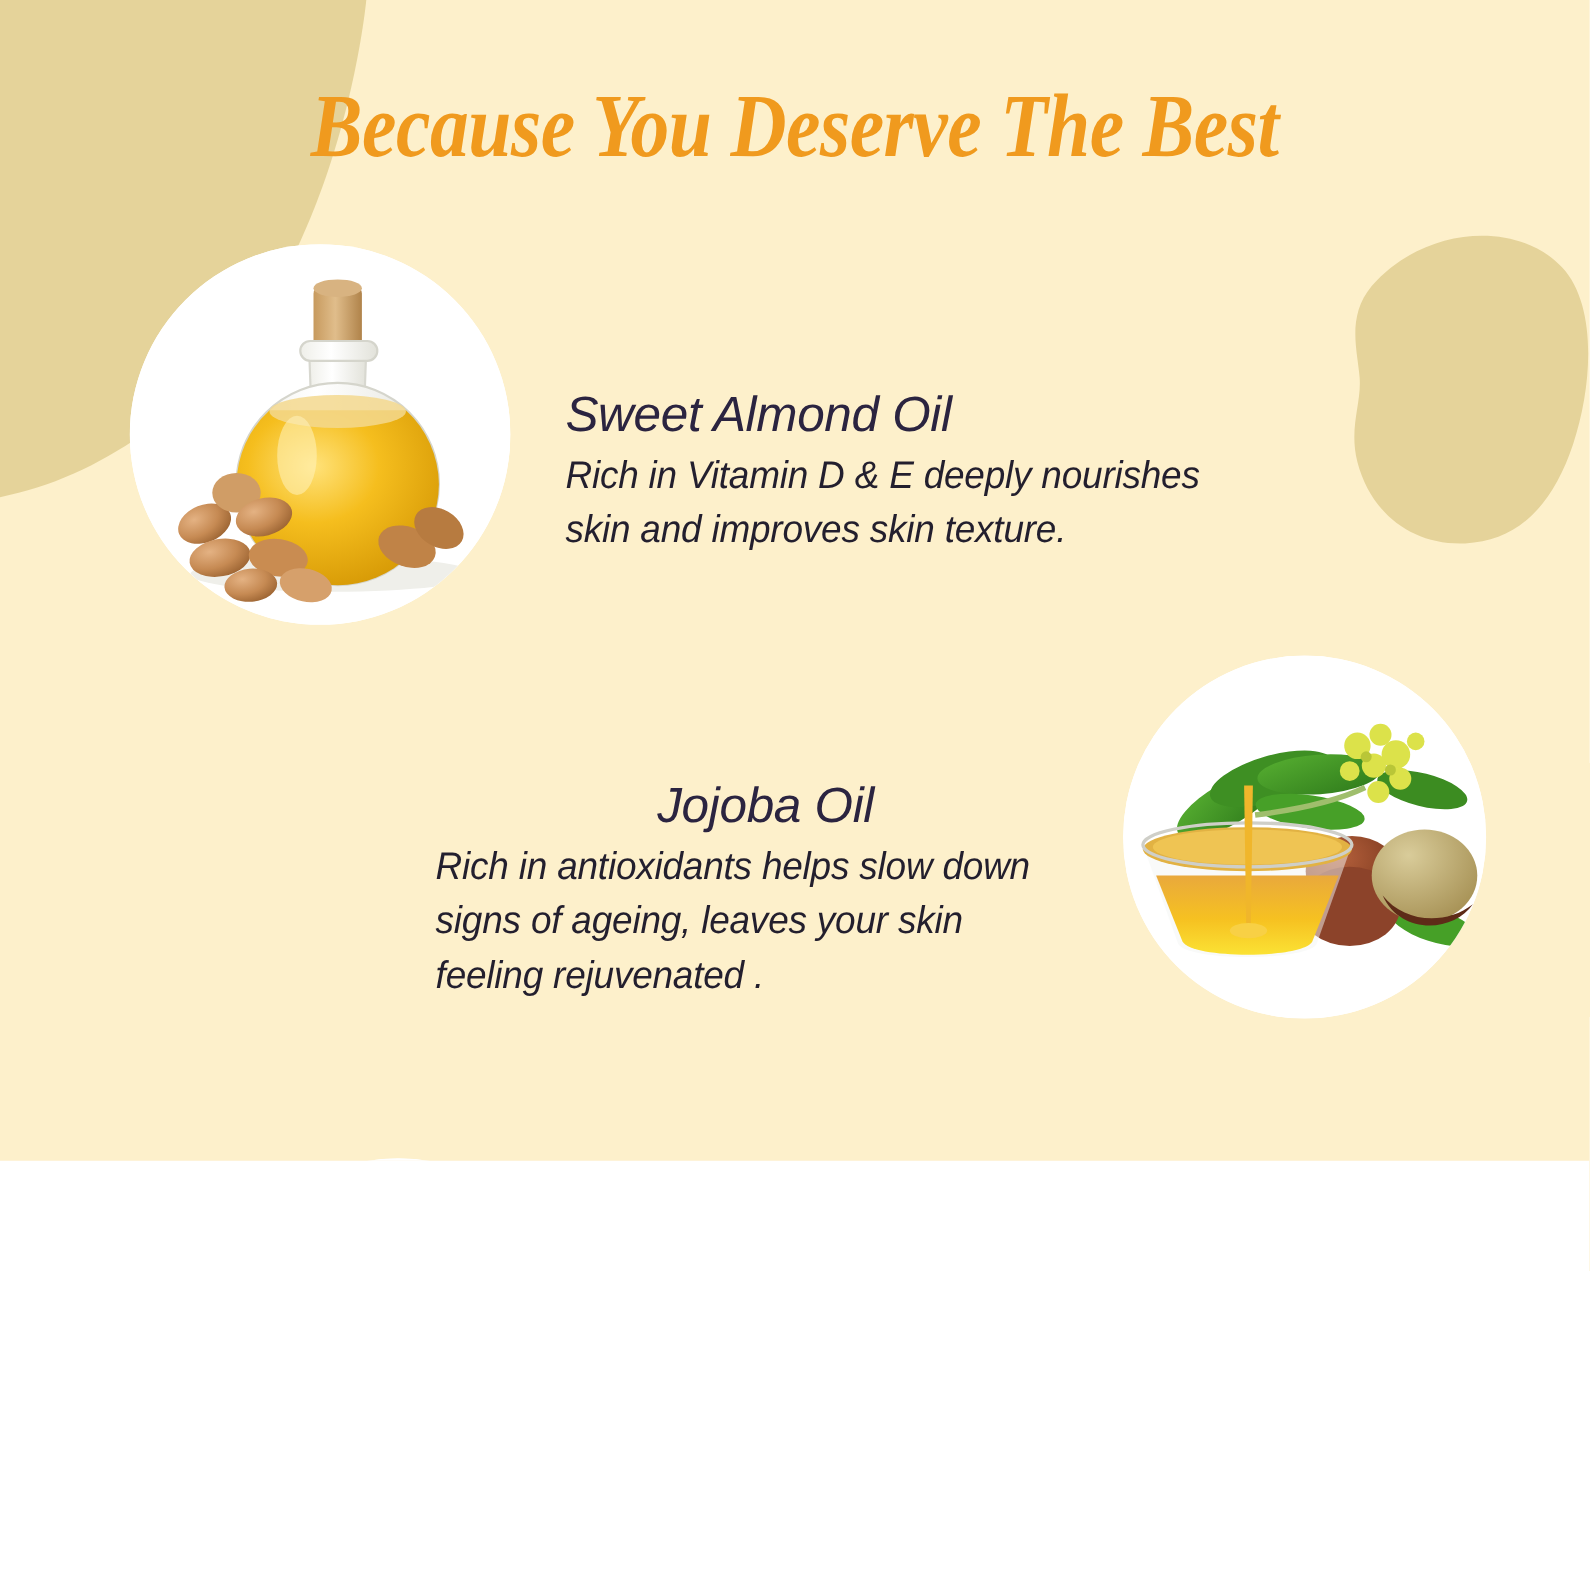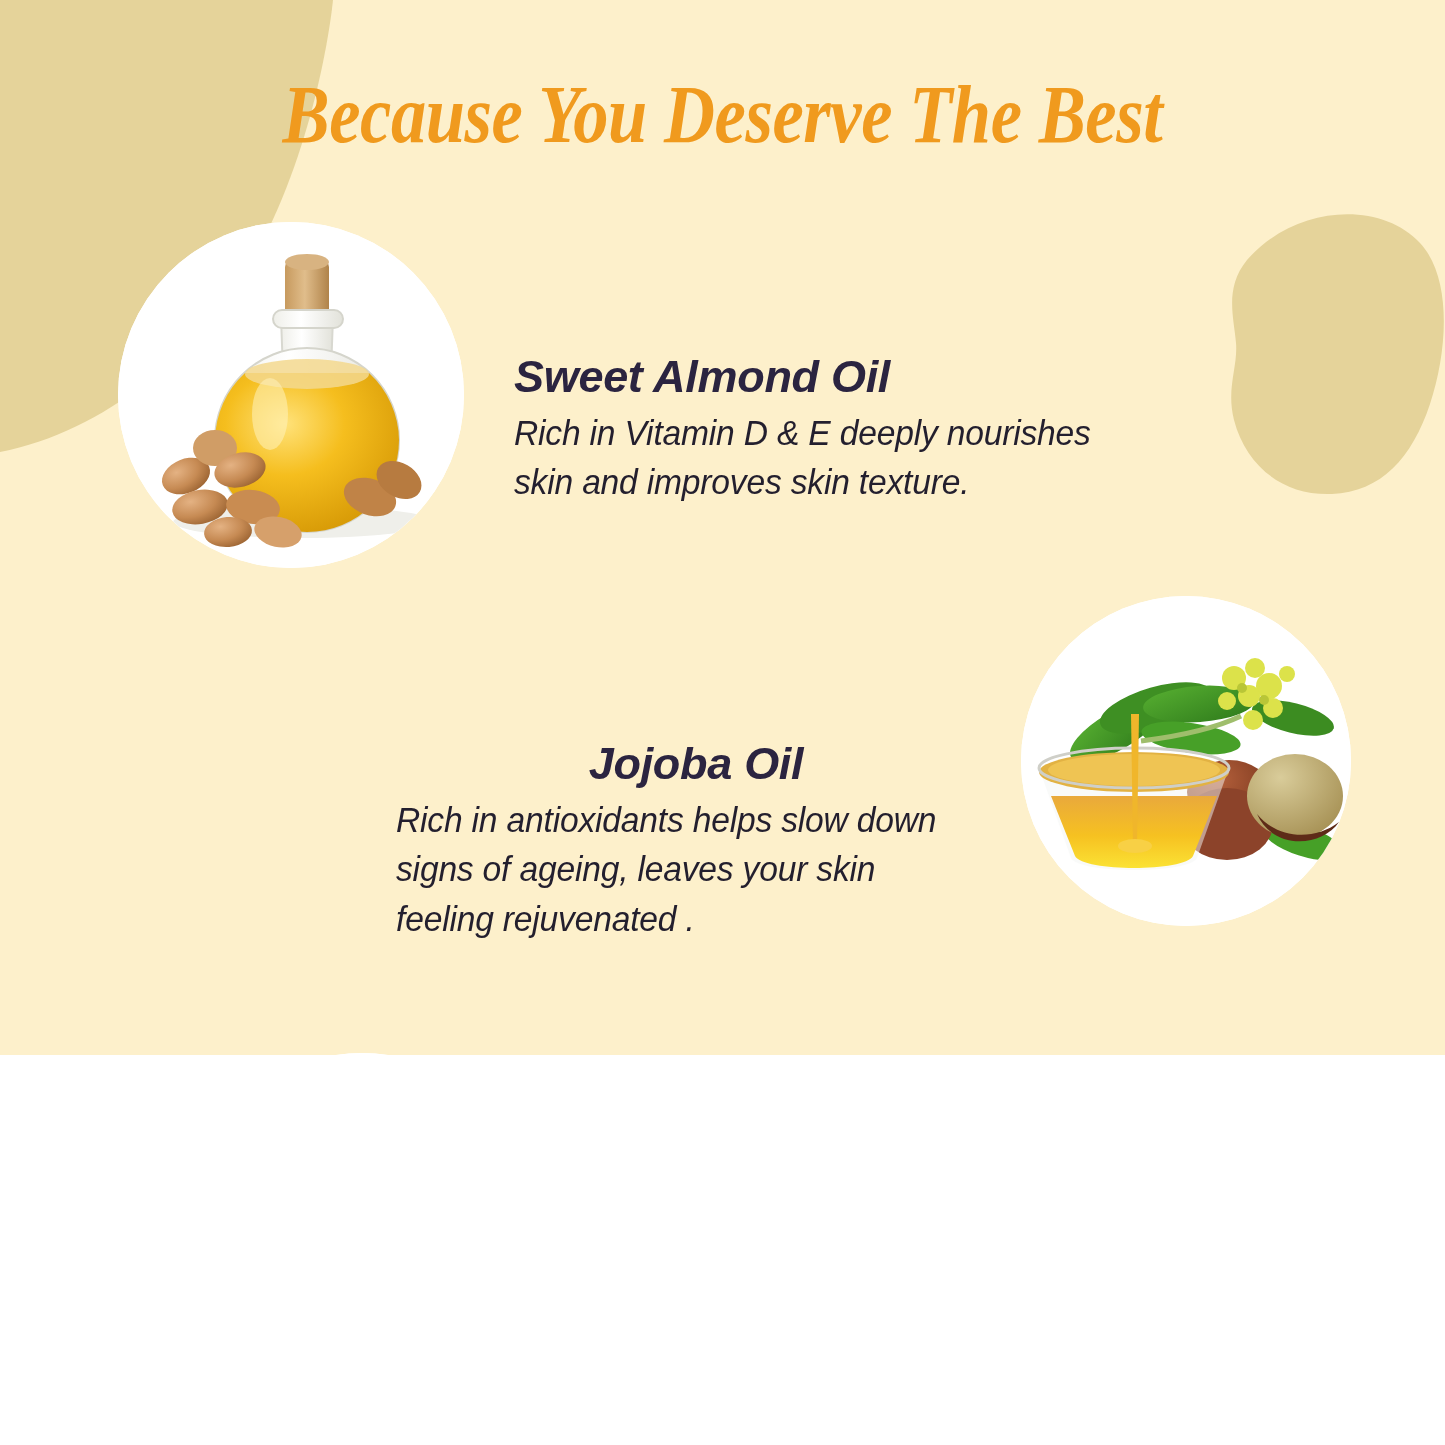--- a/index.html
+++ b/index.html
@@ -55,42 +55,42 @@
   #photo-almond  { left: 118px; top: 222px;  width: 346px; height: 346px; }
   #photo-jojoba  { left: 1021px; top: 596px; width: 330px; height: 330px; }
   #photo-vanilla { left: 191px; top: 1053px; width: 342px; height: 342px; }
 
   
   .block { position: absolute; }
   .block h2 {
     margin: 0 0 6px 0;
     color: #2B2440;
     font-family: "Liberation Sans", sans-serif;
-    font-weight: 700;
+    font-weight: 400;
     font-style: italic;
     font-size: 45px;
     line-height: 1.1;
     letter-spacing: -0.3px;
   }
   .block p {
     margin: 0;
     color: #231F2E;
     font-family: "Liberation Sans", sans-serif;
     font-style: italic;
     font-weight: 400;
     font-size: 35px;
     line-height: 1.42;
     letter-spacing: -0.2px;
     transform: scaleX(0.96);
     transform-origin: left center;
   }
 
   #block-almond  { left: 514px; top: 352px;  width: 640px; text-align: left; }
   #block-jojoba  { left: 396px; top: 707px;  width: 600px; text-align: left; }
-  #block-jojoba h2 { text-align: center; margin-top: 32px; }
+  #block-jojoba h2 { text-align: center; }
   #block-vanilla { left: 568px; top: 1027px; width: 600px; text-align: left; }
 </style>
 </head>
 <body>
 
 <div class="poster">
 
   <svg class="bg-layer" viewBox="0 0 1445 1445" aria-hidden="true">
     <rect x="0" y="0" width="1445" height="1445" fill="#FDF0CB"></rect>
 

